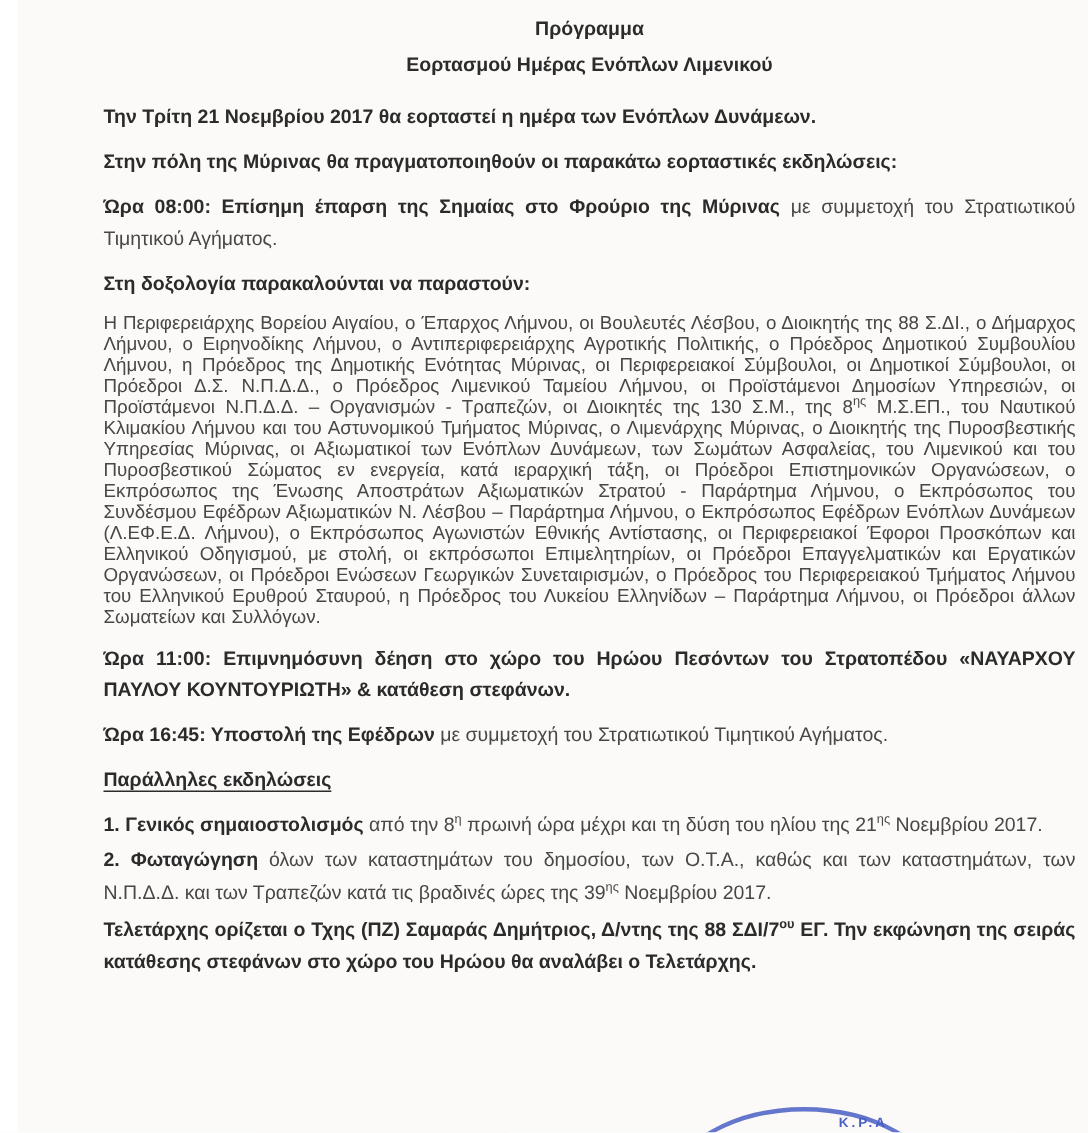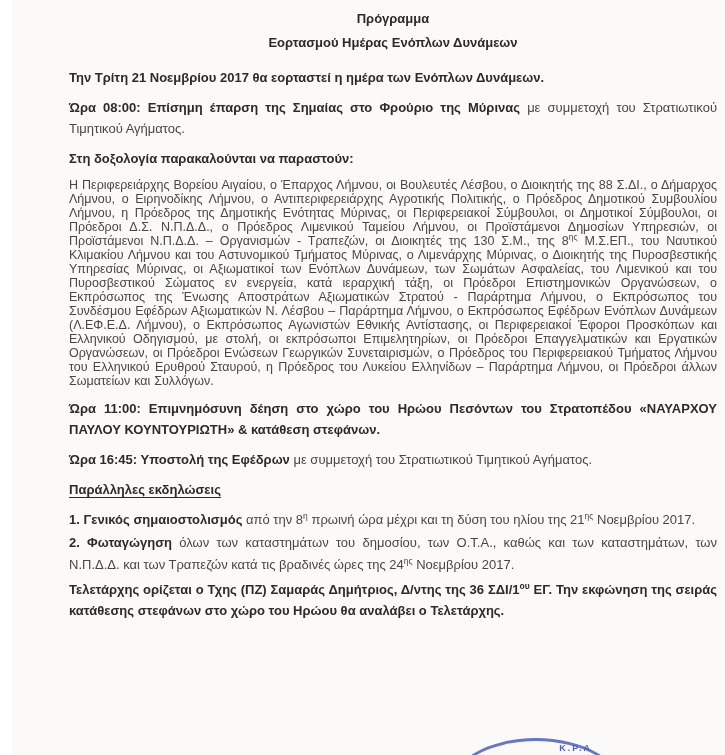--- a/index.html
+++ b/index.html
@@ -45,31 +45,32 @@
     font-size:9px; font-weight:bold; color:#4a5fc5;
     letter-spacing:2px; text-align:right;
   }
 </style>
 </head>
 <body>
 
 <div class="doc">
   <div class="content">
       <p class="p title"><span class="b">Πρόγραμμα</span></p>
-      <p class="p title title-last"><span class="b">Εορτασμού Ημέρας Ενόπλων Δυνάμεων</span></p>
+      <p class="p title title-last"><span class="b">Εορτασμού Ημέρας Ενόπλων Λιμενικού</span></p>
       <p class="p spaced"><span class="b">Την Τρίτη 21 Νοεμβρίου 2017 θα εορταστεί η ημέρα των Ενόπλων Δυνάμεων.</span></p>
+      <p class="p spaced"><span class="b">Στην πόλη της Μύρινας θα πραγματοποιηθούν οι παρακάτω εορταστικές εκδηλώσεις:</span></p>
       <p class="p spaced"><span class="b">Ώρα 08:00: Επίσημη έπαρση της Σημαίας στο Φρούριο της Μύρινας</span><span> με συμμετοχή του Στρατιωτικού Τιμητικού Αγήματος.</span></p>
       <p class="p spaced"><span class="b">Στη δοξολογία παρακαλούνται να παραστούν:</span></p>
       <p class="p dense"><span>Η Περιφερειάρχης Βορείου Αιγαίου, ο Έπαρχος Λήμνου, οι Βουλευτές Λέσβου, ο Διοικητής της 88 Σ.ΔΙ., ο Δήμαρχος Λήμνου, ο Ειρηνοδίκης Λήμνου, ο Αντιπεριφερειάρχης Αγροτικής Πολιτικής, ο Πρόεδρος Δημοτικού Συμβουλίου Λήμνου, η Πρόεδρος της Δημοτικής Ενότητας Μύρινας, οι Περιφερειακοί Σύμβουλοι, οι Δημοτικοί Σύμβουλοι, οι Πρόεδροι Δ.Σ. Ν.Π.Δ.Δ., ο Πρόεδρος Λιμενικού Ταμείου Λήμνου, οι Προϊστάμενοι Δημοσίων Υπηρεσιών, οι Προϊστάμενοι Ν.Π.Δ.Δ. – Οργανισμών - Τραπεζών, οι Διοικητές της 130 Σ.Μ., της 8</span><sup>ης</sup><span> Μ.Σ.ΕΠ., του Ναυτικού Κλιμακίου Λήμνου και του Αστυνομικού Τμήματος Μύρινας, ο Λιμενάρχης Μύρινας, ο Διοικητής της Πυροσβεστικής Υπηρεσίας Μύρινας, οι Αξιωματικοί των Ενόπλων Δυνάμεων, των Σωμάτων Ασφαλείας, του Λιμενικού και του Πυροσβεστικού Σώματος εν ενεργεία, κατά ιεραρχική τάξη, οι Πρόεδροι Επιστημονικών Οργανώσεων, ο Εκπρόσωπος της Ένωσης Αποστράτων Αξιωματικών Στρατού - Παράρτημα Λήμνου, ο Εκπρόσωπος του Συνδέσμου Εφέδρων Αξιωματικών Ν. Λέσβου – Παράρτημα Λήμνου, ο Εκπρόσωπος Εφέδρων Ενόπλων Δυνάμεων (Λ.ΕΦ.Ε.Δ. Λήμνου), ο Εκπρόσωπος Αγωνιστών Εθνικής Αντίστασης, οι Περιφερειακοί Έφοροι Προσκόπων και Ελληνικού Οδηγισμού, με στολή, οι εκπρόσωποι Επιμελητηρίων, οι Πρόεδροι Επαγγελματικών και Εργατικών Οργανώσεων, οι Πρόεδροι Ενώσεων Γεωργικών Συνεταιρισμών, ο Πρόεδρος του Περιφερειακού Τμήματος Λήμνου του Ελληνικού Ερυθρού Σταυρού, η Πρόεδρος του Λυκείου Ελληνίδων – Παράρτημα Λήμνου, οι Πρόεδροι άλλων Σωματείων και Συλλόγων.</span></p>
       <p class="p spaced"><span class="b">Ώρα 11:00: Επιμνημόσυνη δέηση στο χώρο του Ηρώου Πεσόντων του Στρατοπέδου «ΝΑΥΑΡΧΟΥ ΠΑΥΛΟΥ ΚΟΥΝΤΟΥΡΙΩΤΗ» &amp; κατάθεση στεφάνων.</span></p>
       <p class="p spaced"><span class="b">Ώρα 16:45: Υποστολή της Εφέδρων</span><span> με συμμετοχή του Στρατιωτικού Τιμητικού Αγήματος.</span></p>
       <p class="p spaced"><span class="b u">Παράλληλες εκδηλώσεις</span></p>
       <p class="p list"><span class="b">1. Γενικός σημαιοστολισμός</span><span> από την 8</span><sup>η</sup><span> πρωινή ώρα μέχρι και τη δύση του ηλίου της 21</span><sup>ης</sup><span> Νοεμβρίου 2017.</span></p>
-      <p class="p list"><span class="b">2. Φωταγώγηση</span><span> όλων των καταστημάτων του δημοσίου, των Ο.Τ.Α., καθώς και των καταστημάτων, των Ν.Π.Δ.Δ. και των Τραπεζών κατά τις βραδινές ώρες της 24</span><sup>ης</sup><span> Νοεμβρίου 2017.</span></p>
-      <p class="p spaced final"><span class="b">Τελετάρχης ορίζεται ο Τχης (ΠΖ) Σαμαράς Δημήτριος, Δ/ντης της 36 ΣΔΙ/1</span><sup class="b">ου</sup><span class="b"> ΕΓ. Την εκφώνηση της σειράς κατάθεσης στεφάνων στο χώρο του Ηρώου θα αναλάβει ο Τελετάρχης.</span></p>
+      <p class="p list"><span class="b">2. Φωταγώγηση</span><span> όλων των καταστημάτων του δημοσίου, των Ο.Τ.Α., καθώς και των καταστημάτων, των Ν.Π.Δ.Δ. και των Τραπεζών κατά τις βραδινές ώρες της 39</span><sup>ης</sup><span> Νοεμβρίου 2017.</span></p>
+      <p class="p spaced final"><span class="b">Τελετάρχης ορίζεται ο Τχης (ΠΖ) Σαμαράς Δημήτριος, Δ/ντης της 88 ΣΔΙ/7</span><sup class="b">ου</sup><span class="b"> ΕΓ. Την εκφώνηση της σειράς κατάθεσης στεφάνων στο χώρο του Ηρώου θα αναλάβει ο Τελετάρχης.</span></p>
     </div>
 
   <div class="stamp" style="border-color: rgb(74, 95, 197);"></div>
   <div class="stamp-text" style="color: rgb(74, 95, 197);">Κ.Ρ.Α</div>
 
   <div class="scan-edge-light"></div>
   <div class="scan-edge"></div>
 </div>
 
 </body></html>

